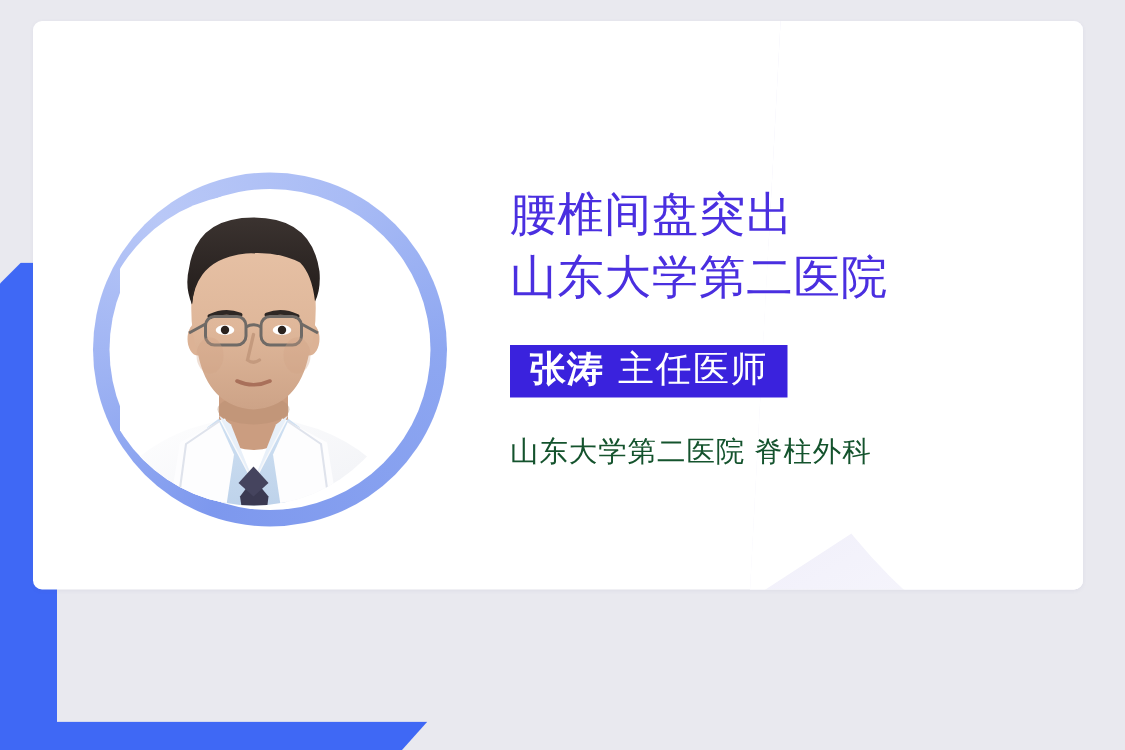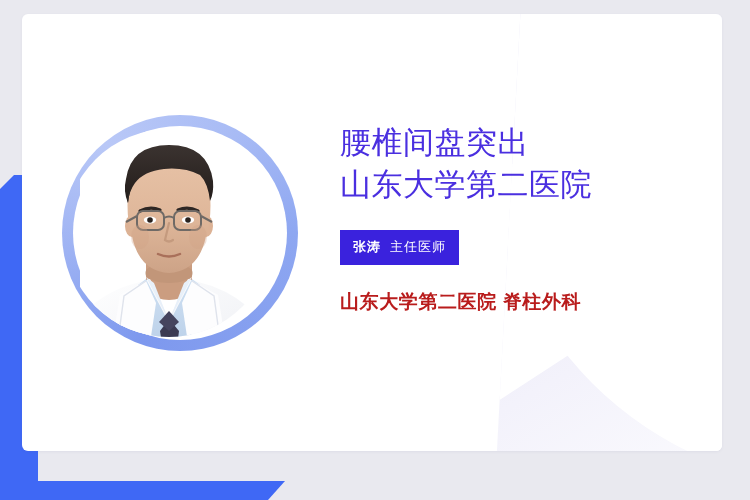--- a/index.html
+++ b/index.html
@@ -40,21 +40,21 @@
     clip-path: polygon(0 0, 100% 0, calc(100% - 17px) 100%, 0 100%);
     z-index: 1;
   }
 
   
   .card {
     position: absolute;
     left: 22px;
     top: 14px;
     width: 700px;
-    height: 437px;
+    height: 379px;
     background: #ffffff;
     border-radius: 6px;
     overflow: hidden;
     z-index: 3;
     box-shadow: 0 1px 3px rgba(90, 90, 140, 0.07);
   }
 
   
   .swoosh {
     position: absolute;
@@ -144,41 +144,40 @@
     font-weight: 400;
     letter-spacing: 0.5px;
     white-space: nowrap;
   }
   .badge {
     display: inline-block;
     margin-top: 24px;
     background: #3a22dd;
     color: #ffffff;
     padding: 6px 13px 7px 13px;
-    font-size: 13px;
+    font-size: 24px;
     line-height: 22px;
     white-space: nowrap;
   }
   .badge .doc-name {
     font-weight: bold;
     letter-spacing: 1px;
   }
   .badge .doc-title {
     font-weight: normal;
     margin-left: 9px;
     letter-spacing: 1px;
   }
   .affiliation {
     margin-top: 24px;
-    color: #b91c1c;
+    color: #14532d;
     font-size: 19px;
     line-height: 26px;
     letter-spacing: 0.6px;
     white-space: nowrap;
-    font-weight: bold;
   }
 </style>
 </head>
 <body>
 
 <div id="stage">
 
   <div class="accent-left"></div>
   <div class="accent-bottom"></div>
 

